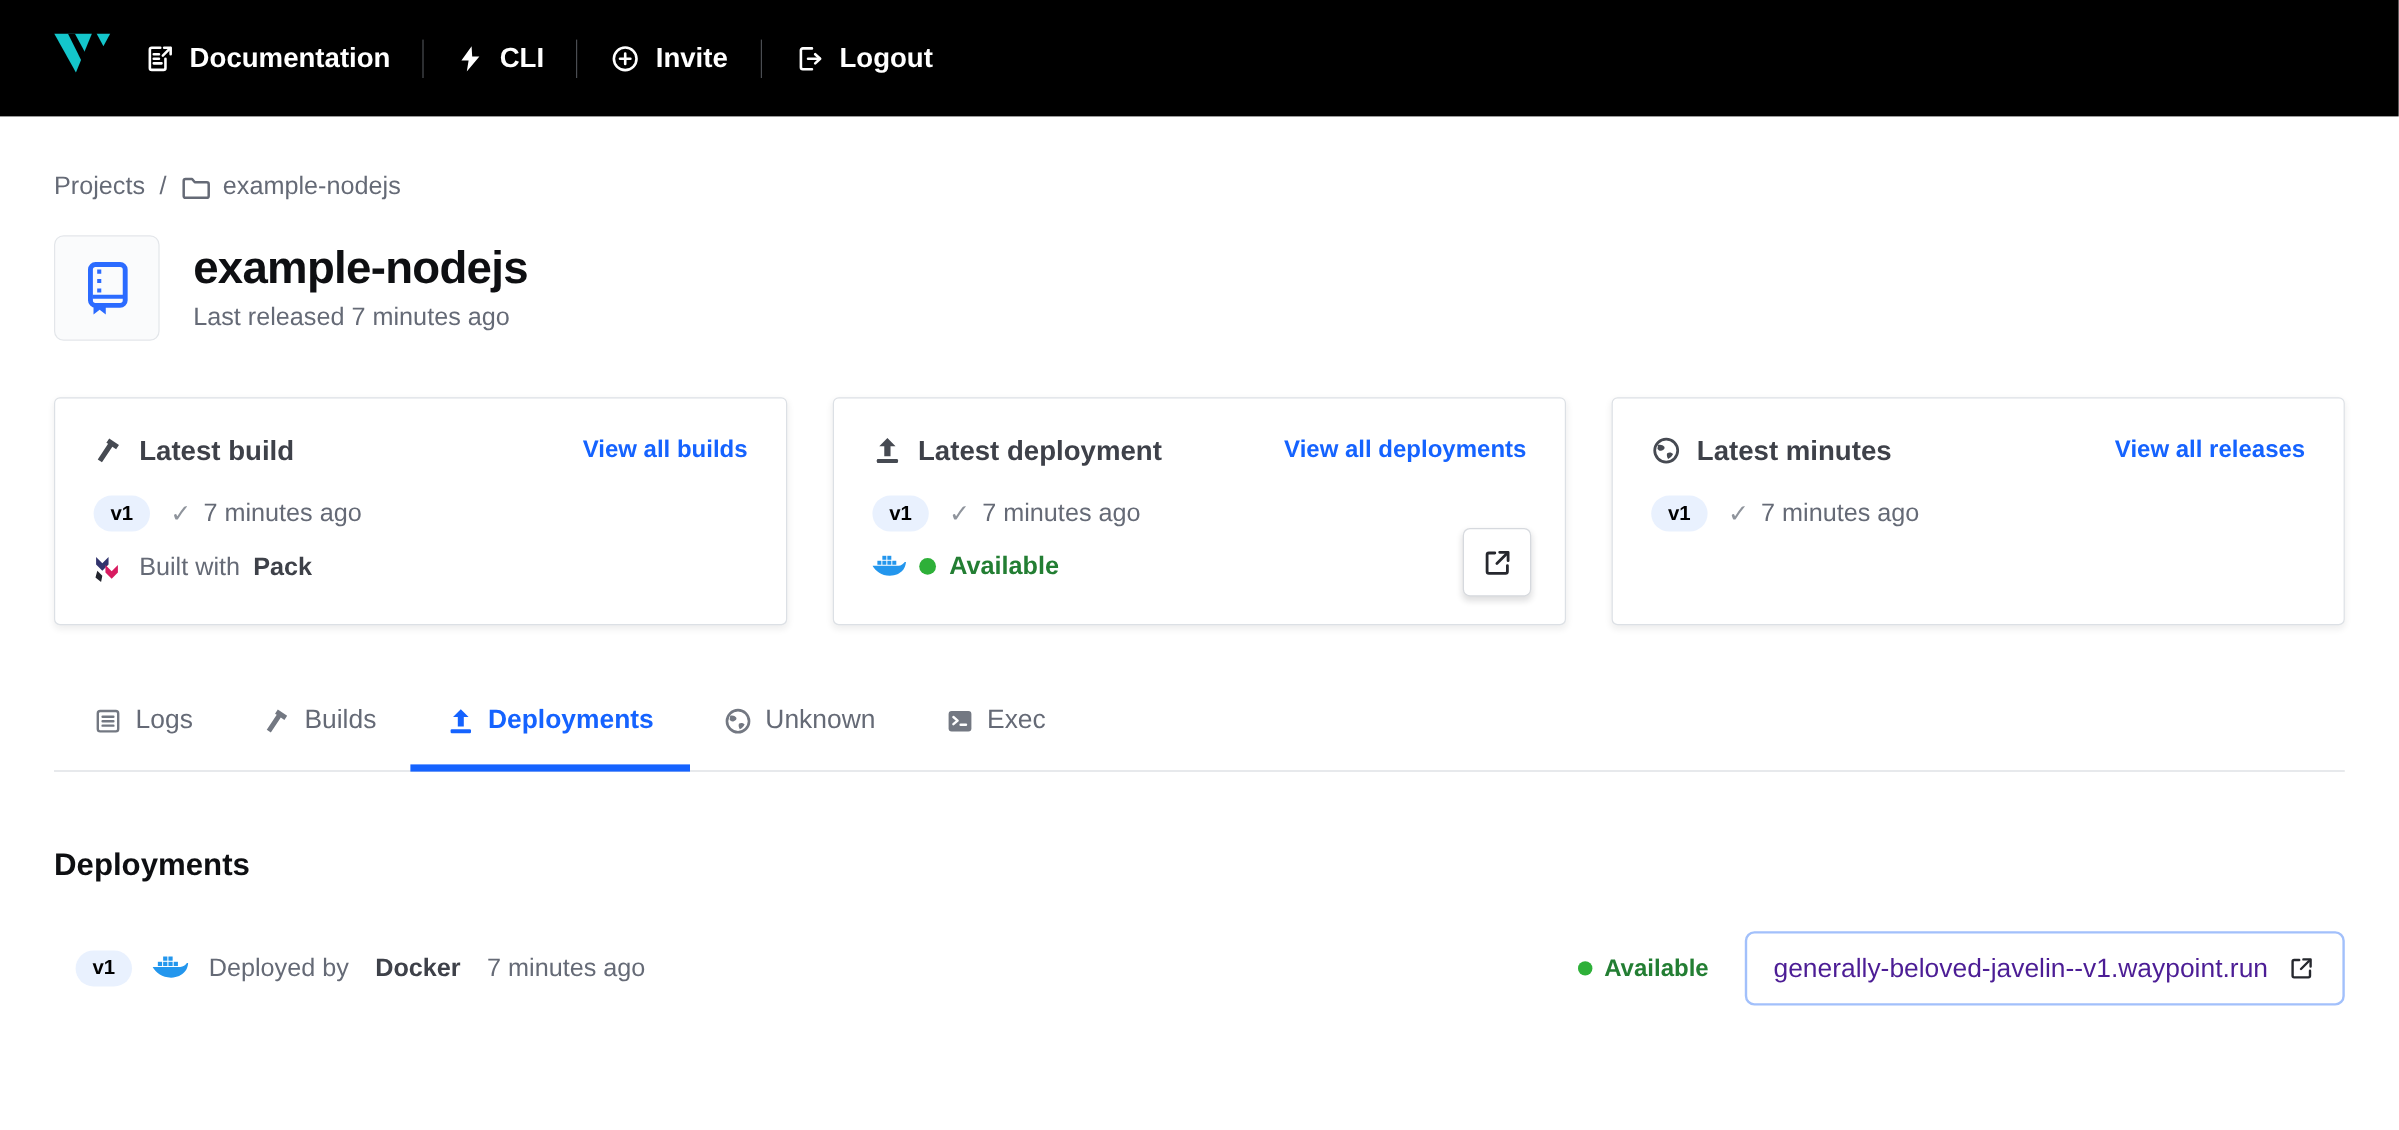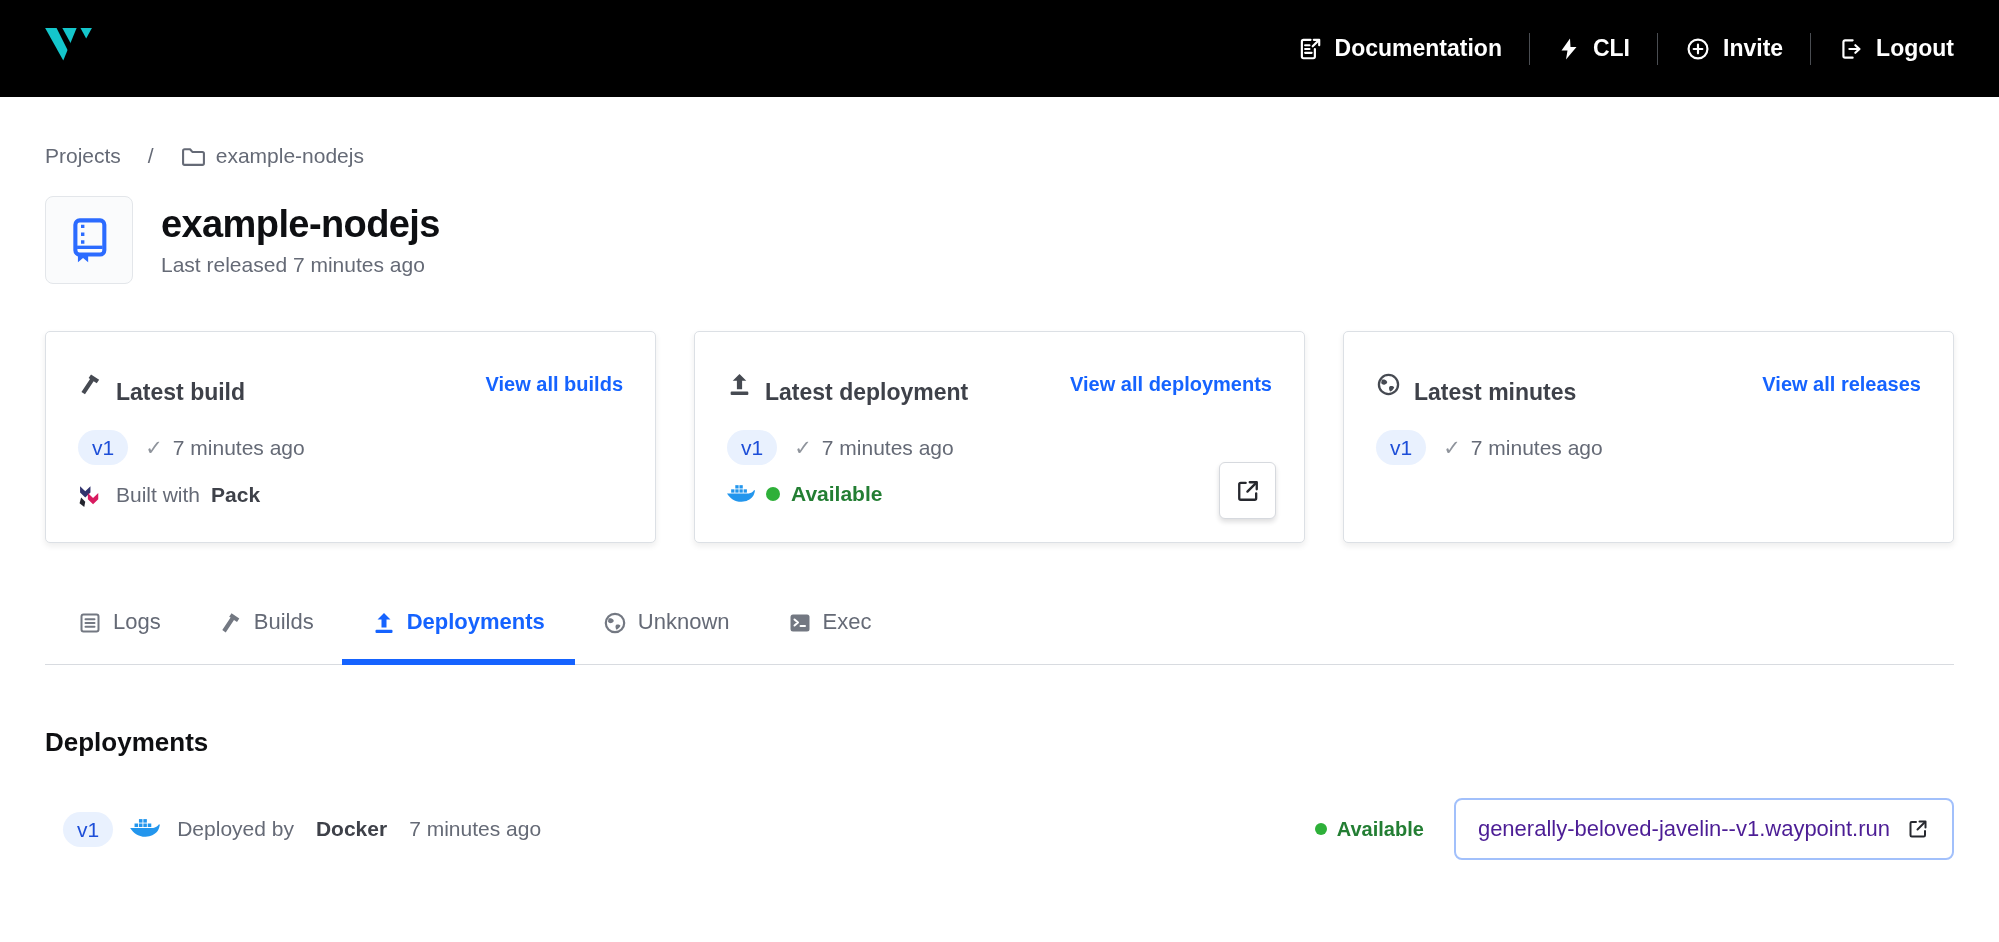--- a/index.html
+++ b/index.html
@@ -5,37 +5,37 @@
   * { box-sizing: border-box; }
   html, body { margin: 0; padding: 0; }
   body {
     width: 1999px; min-height: 942px; background: #ffffff;
     font-family: "Liberation Sans", sans-serif; color: #17181c;
   }
 
   
   .navbar {
     height: 97px; background: #000; display: flex; align-items: center;
-    justify-content: space-between; padding: 0 45px;
+    justify-content: flex-start; padding: 0 45px;
   }
   .brand { display: flex; align-items: center; cursor: pointer; }
   .nav-right { display: flex; align-items: center; color: #fff; }
   .nav-item {
     display: flex; align-items: center; gap: 12px; padding: 0 27px;
     font-size: 23px; font-weight: 600; cursor: pointer; white-space: nowrap;
   }
   .nav-item:last-child { padding-right: 0; }
   .nav-sep { width: 1px; height: 32px; background: #4a4d52; }
   .nav-icon { display: flex; align-items: center; }
 
   
   .main { padding: 0 45px; }
 
   .breadcrumb {
-    margin-top: 47px; display: flex; align-items: center; gap: 27px;
+    margin-top: 47px; display: flex; align-items: center; gap: 12px;
     font-size: 21px; color: #656a76;
   }
   .breadcrumb .crumb { cursor: pointer; }
   .crumb-current { display: flex; align-items: center; gap: 10px; }
 
   .page-header { margin-top: 28px; display: flex; align-items: center; gap: 28px; }
   .app-icon-card {
     width: 88px; height: 88px; background: #fafbfc; border: 1px solid #e3e6ea;
     border-radius: 8px; display: flex; align-items: center; justify-content: center;
   }
@@ -44,27 +44,27 @@
 
   
   .cards { display: flex; gap: 38px; margin-top: 47px; }
   .card {
     flex: 1; position: relative; background: #fff; border: 1px solid #dce0e5;
     border-radius: 5px; box-shadow: 0 3px 6px rgba(20,22,30,0.08);
     padding: 30px 32px 34px; min-height: 160px;
   }
   .card-head { display: flex; align-items: center; justify-content: space-between; }
   .card-title-wrap { display: flex; align-items: center; gap: 13px; }
-  .card-title { font-size: 23px; font-weight: 700; color: #3e4149; margin-top: 17px; }
+  .card-title { font-size: 23px; font-weight: 700; color: #3e4149; }
   .card-icon { display: flex; align-items: center; color: #464a52; }
   .card-link { font-size: 20px; font-weight: 600; color: #1563ff; text-decoration: none; cursor: pointer; }
 
   .meta-row { margin-top: 24px; display: flex; align-items: center; gap: 17px; }
   .badge {
-    background: #e9f1fe; color: #1d4ed8; font-weight: 400; font-size: 21px;
+    background: #e9f1fe; color: #000000; font-weight: 700; font-size: 17px;
     padding: 4px 14px; border-radius: 20px; line-height: 1.3;
   }
   .check-time { display: flex; align-items: center; gap: 10px; font-size: 21px; color: #656a76; }
   .check-glyph { color: #8f949c; font-size: 21px; }
 
   .bottom-row { margin-top: 17px; display: flex; align-items: center; gap: 11px; font-size: 21px; color: #656a76; }
   .bold-dark { font-weight: 700; color: #3e4149; }
   .dot { width: 14px; height: 14px; border-radius: 50%; display: inline-block; }
   .dot-green { background: #2eb039; }
   .dot-gray  { background: #b4b8bf; }

